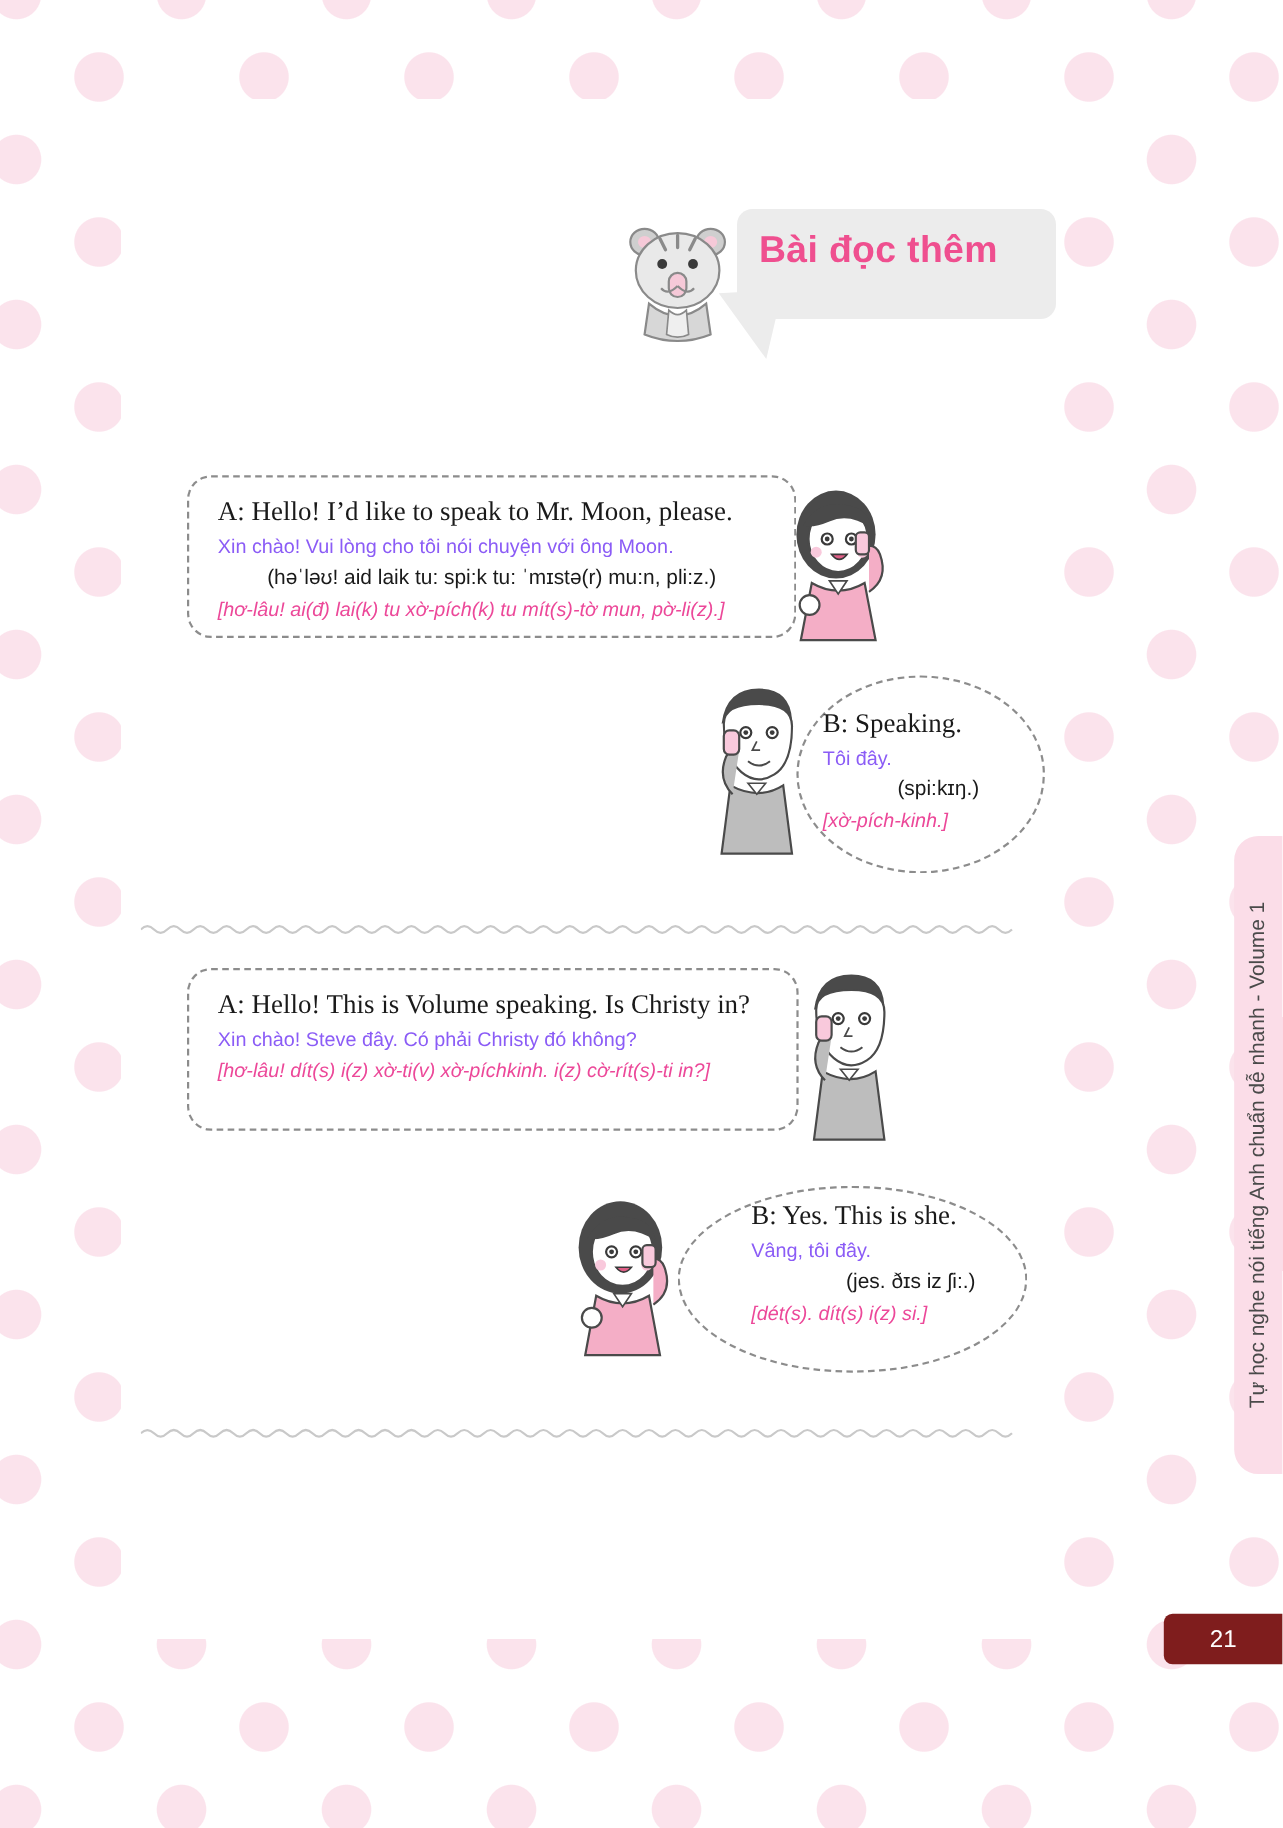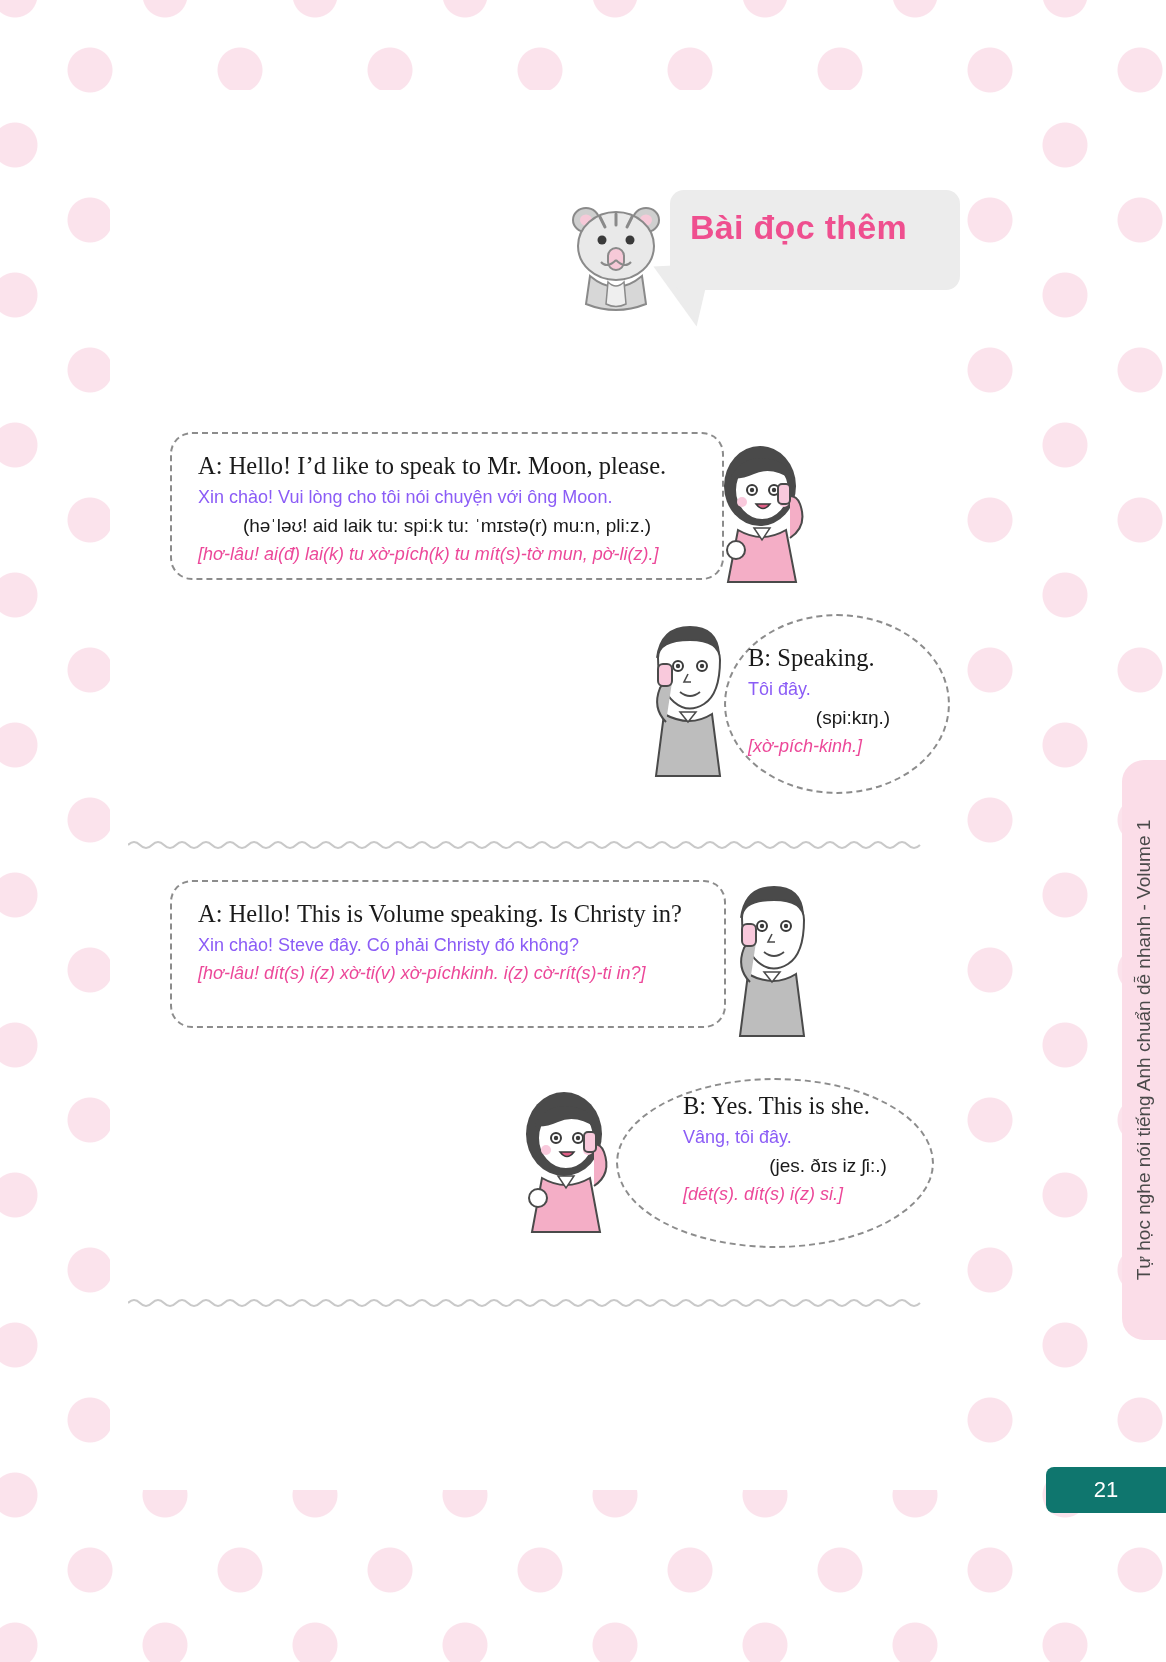--- a/index.html
+++ b/index.html
@@ -163,23 +163,23 @@
     white-space: nowrap;
     font-size: 19px;
     color: #4a4a4a;
   }
 
   
   #page-num {
     position: absolute;
     right: 0px;
     top: 1467px;
-    width: 120px;
+    width: 108px;
     height: 46px;
-    background: #0f766e;
+    background: #7f1d1d;
     border-top-left-radius: 8px;
     border-bottom-left-radius: 8px;
     color: #ffffff;
     font-size: 22px;
     display: flex;
     align-items: center;
     justify-content: center;
   }
 
   .char {

